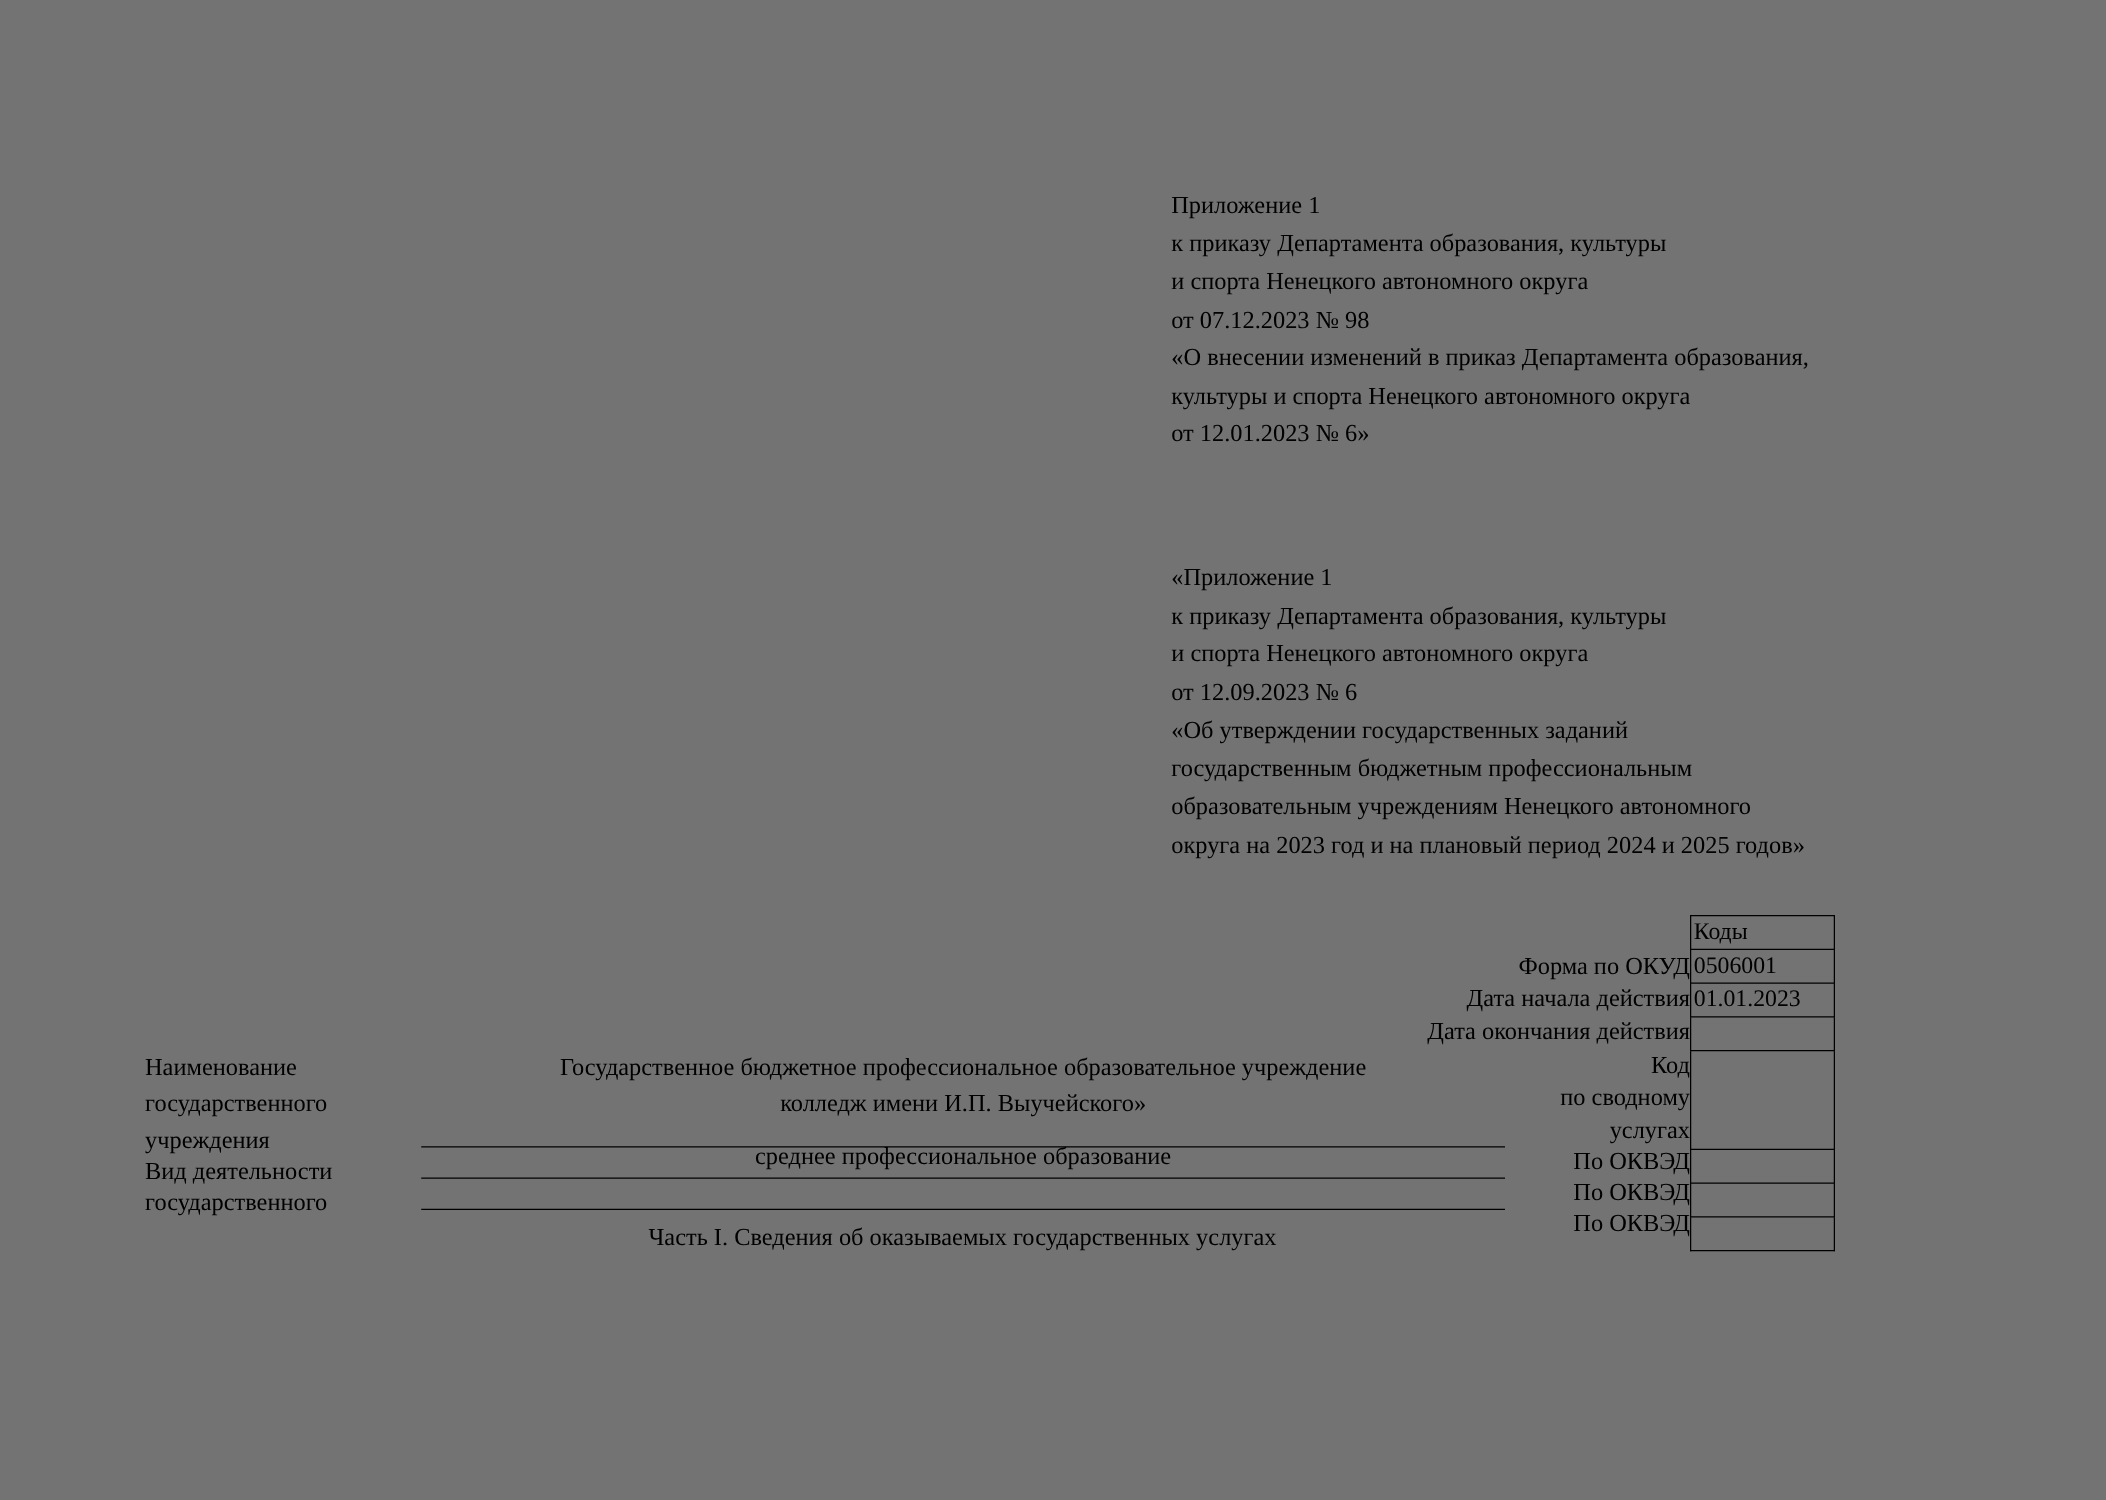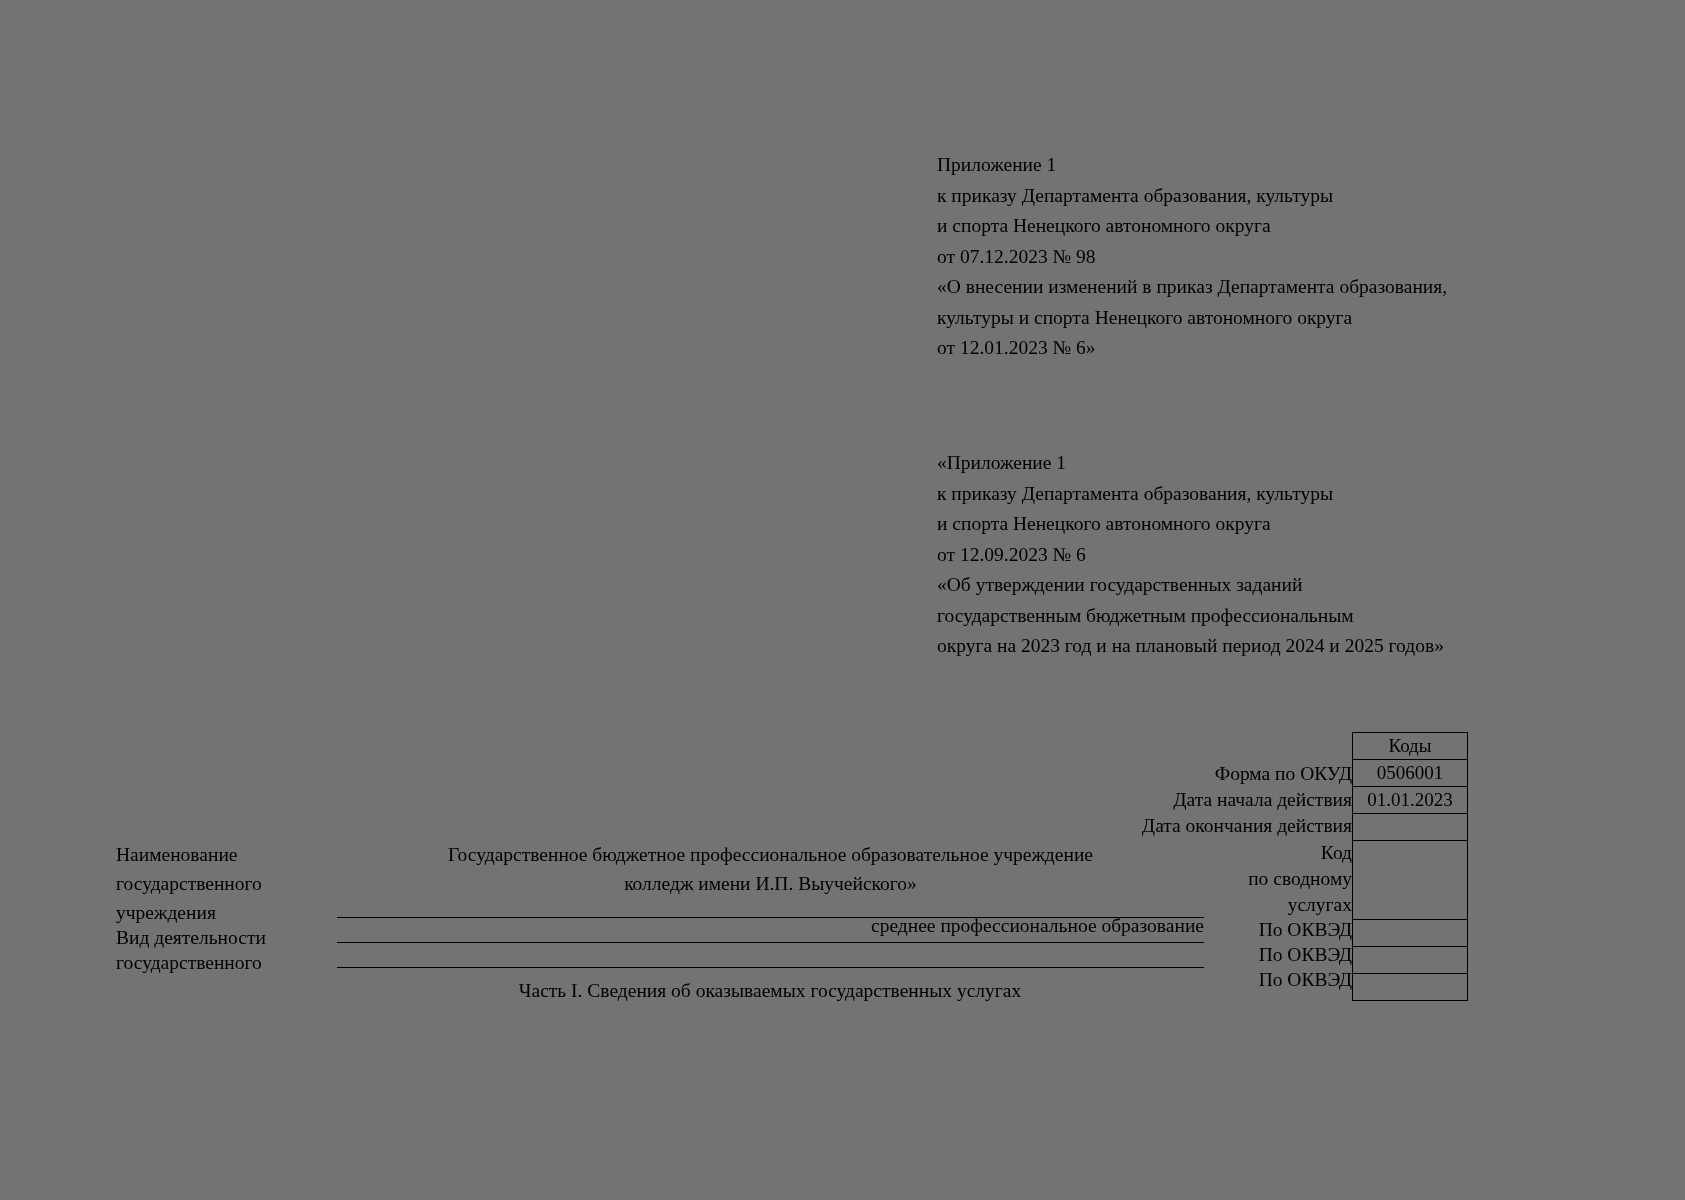--- a/index.html
+++ b/index.html
@@ -54,21 +54,21 @@
     position: absolute;
     left: 1352px;
     top: 732px;
     width: 116px;
     border-collapse: collapse;
     font-size: 19px;
   }
   #codes-table td {
     border: 1.4px solid #000;
     height: 26px;
-    text-align: center;
+    text-align: left;
     vertical-align: middle;
     padding: 0 2px;
     line-height: 24px;
     white-space: nowrap;
     margin-left: 41px;
   }
   #codes-table td.tall { height: 78px; }
 
   
   .code-label {
@@ -97,21 +97,21 @@
     width: 867px;
     text-align: center;
     font-size: 19.5px;
     line-height: 29px;
   }
   #activity-value {
     position: absolute;
     left: 337px;
     top: 913px;
     width: 867px;
-    text-align: right;
+    text-align: center;
     font-size: 19.5px;
     line-height: 26px;
   }
 
   
   .rule {
     position: absolute;
     left: 337px;
     width: 867px;
     height: 0;
@@ -149,20 +149,21 @@
     <span class="appendix-line">от 12.01.2023 № 6»</span>
   </div>
 
   <div class="appendix-block" id="appendix-old">
     <span class="appendix-line">«Приложение 1</span>
     <span class="appendix-line">к приказу Департамента образования, культуры</span>
     <span class="appendix-line">и спорта Ненецкого автономного округа</span>
     <span class="appendix-line">от 12.09.2023 № 6</span>
     <span class="appendix-line">«Об утверждении государственных заданий</span>
     <span class="appendix-line">государственным бюджетным профессиональным</span>
+    <span class="appendix-line">образовательным учреждениям Ненецкого автономного</span>
     <span class="appendix-line">округа на 2023 год и на плановый период 2024 и 2025 годов»</span>
   </div>
 
 
   <div class="code-label" style="top:761px;">Форма по ОКУД</div>
   <div class="code-label" style="top:787px;">Дата начала действия</div>
   <div class="code-label" style="top:813px;">Дата окончания действия</div>
   <div class="code-label" style="top:840px;">Код</div>
   <div class="code-label" style="top:866px;">по сводному</div>
   <div class="code-label" style="top:892px;">услугах</div>

